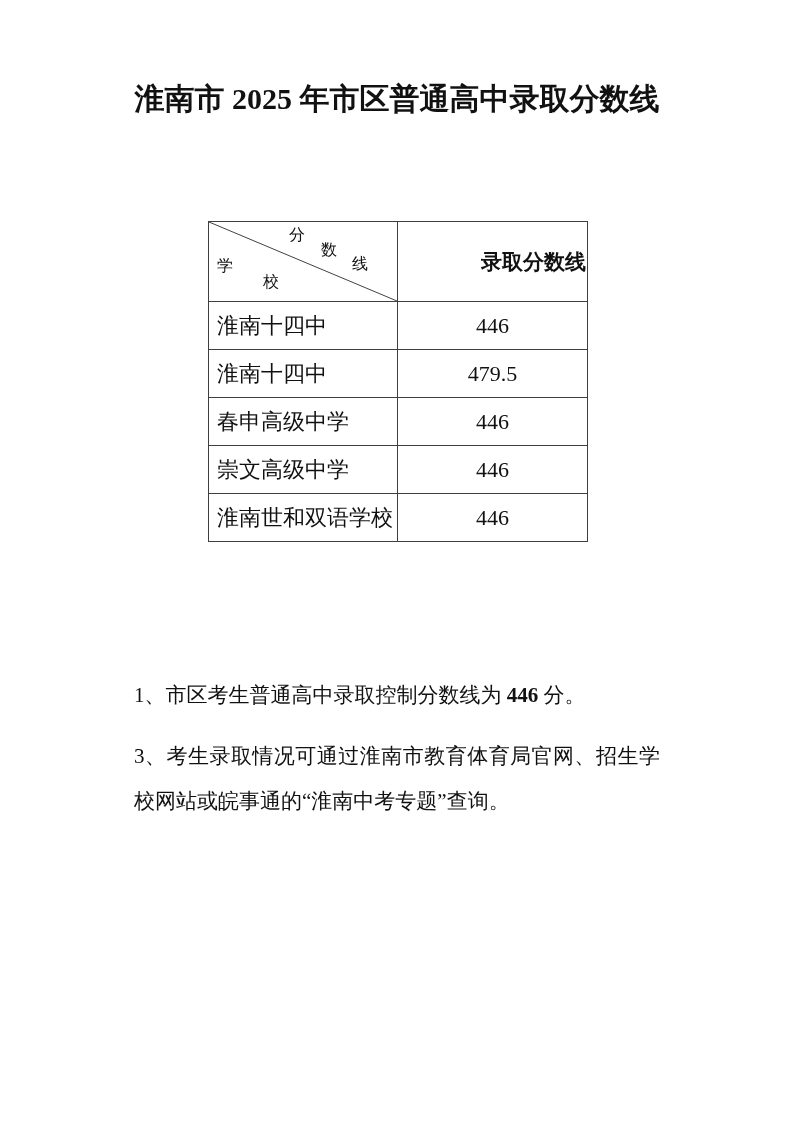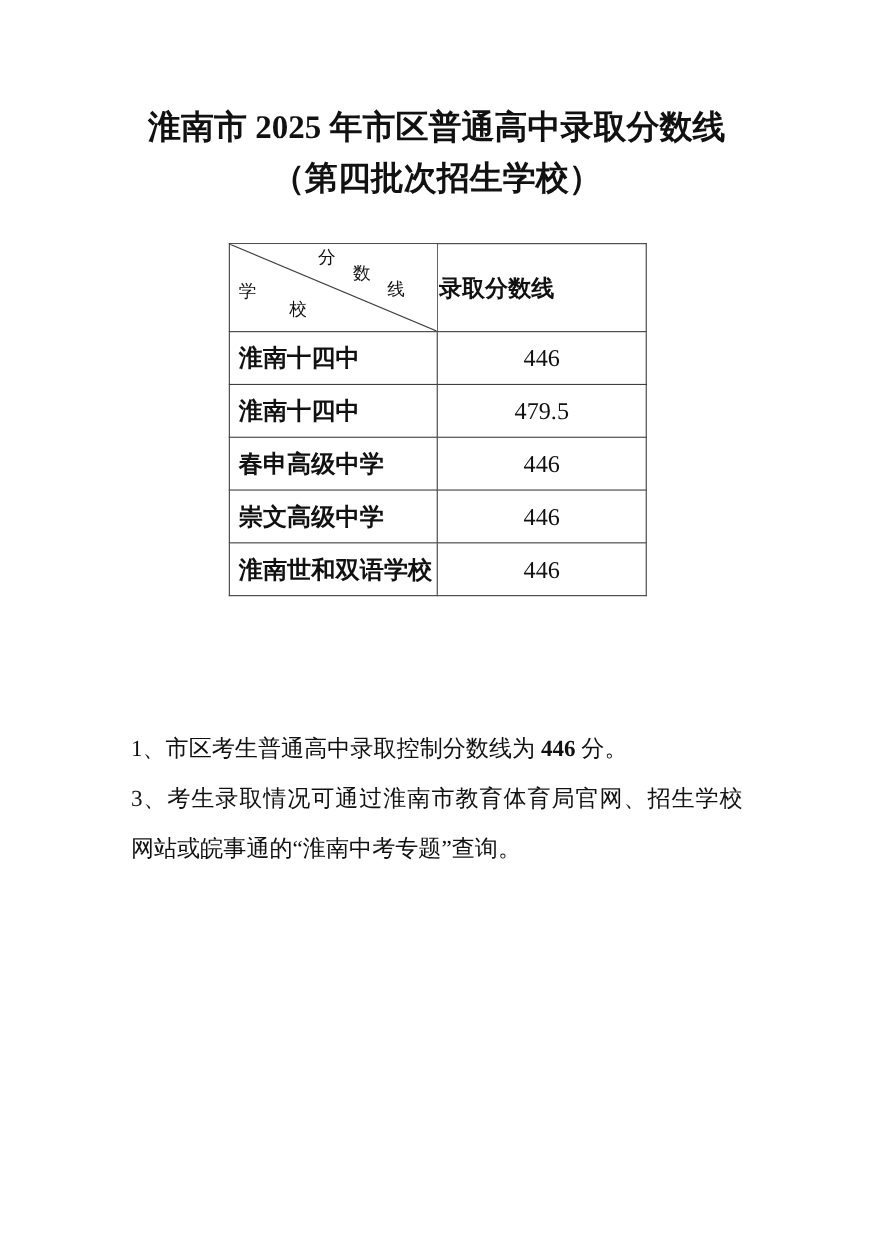--- a/index.html
+++ b/index.html
@@ -11,21 +11,21 @@
     background: #ffffff;
     color: #111111;
     font-family: "Liberation Serif", "DejaVu Serif", serif;
     position: relative;
     overflow: hidden;
   }
 
   
   .doc-title {
     position: absolute;
-    top: 92px; left: 0;
+    top: 75px; left: 0;
     width: 794px;
     margin: 0;
     text-align: center;
     font-size: 30px;
     font-weight: bold;
     line-height: 47px;
   }
   .doc-title .title-line { display: block; }
 
   
@@ -59,57 +59,56 @@
     color: #111111;
   }
   .ch-fen  { left: 80px;  top: 5px;  }
   .ch-shu  { left: 112px; top: 20px; }
   .ch-xian { left: 143px; top: 34px; }
   .ch-xue  { left: 8px;   top: 36px; }
   .ch-xiao { left: 54px;  top: 52px; }
 
   td.col-header {
     width: 190px;
-    text-align: left;
+    text-align: right;
     font-size: 21px;
     font-weight: bold;
   }
   td.school-cell {
     height: 48px;
     padding-left: 8px;
     font-size: 22px;
-    font-weight: bold;
+    font-weight: normal;
   }
   td.score-cell {
     height: 48px;
     text-align: center;
     font-size: 22px;
   }
 
   
   .notes {
     position: absolute;
     left: 118px; top: 657px;
     width: 558px;
     font-size: 21px;
     line-height: 45px;
     text-align: justify;
     text-justify: inter-ideograph;
   }
-  .notes p { margin: 1px; }
+  .notes p { margin: 16px; }
   .notes b { font-weight: bold; }
 </style>
 </head>
 <body>
 
 <div>
 
   <h1 class="doc-title">
     <span class="title-line">淮南市 2025 年市区普通高中录取分数线</span>
-    <span class="title-line">（第四批次招生学校）</span>
   </h1>
 
   <table class="score-table">
     <colgroup>
       <col style="width:189px">
       <col style="width:190px">
     </colgroup>
     <tbody>
       <tr>
         <td class="corner-cell">

